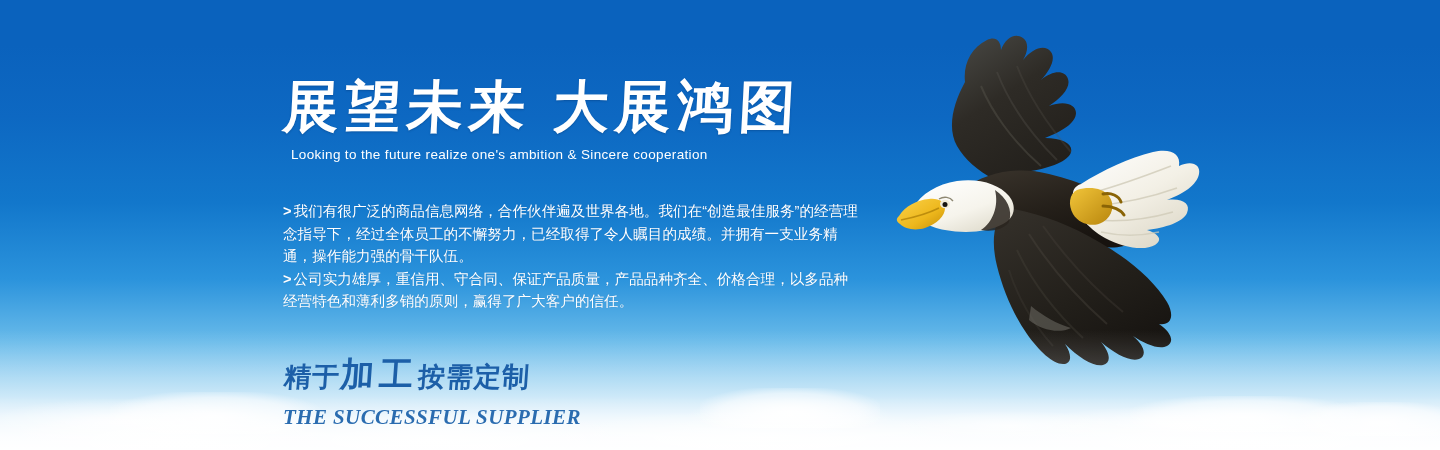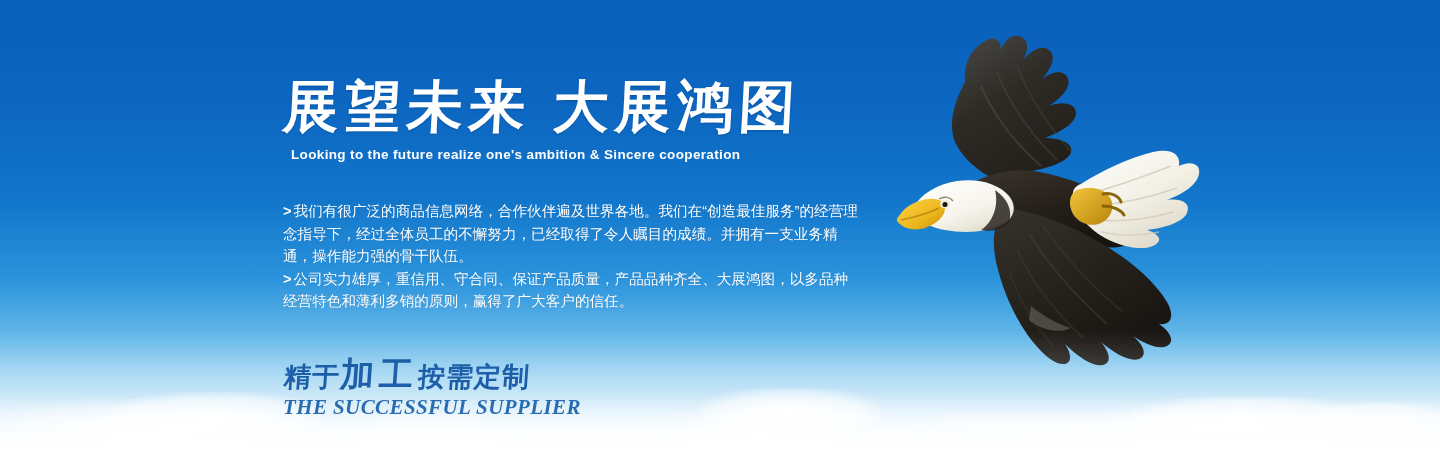--- a/index.html
+++ b/index.html
@@ -77,21 +77,21 @@
     transform: skewX(-3deg);
   }
   .headline .gap { display: inline-block; width: 22px; }
 
   .subhead {
     position: absolute;
     left: 8px;
     top: 147px;
     color: #ffffff;
     font-size: 13.5px;
-    font-weight: 700;
+    font-weight: 400;
     letter-spacing: 0.35px;
     white-space: nowrap;
   }
 
   .body-copy {
     position: absolute;
     left: 0;
     top: 200px;
     width: 576px;
     color: #ffffff;
@@ -124,21 +124,21 @@
     white-space: nowrap;
     transform: skewX(-4deg);
     transform-origin: left bottom;
   }
   .tagline-cn .big {
     font-size: 34px;
     letter-spacing: 5px;
     font-weight: 700;
   }
   .tagline-en {
-    margin-top: 1px;
+    margin-top: 11px;
     color: #2a6cb0;
     font-size: 21px;
     line-height: 25px;
     font-weight: 700;
     font-style: italic;
     letter-spacing: 0.4px;
     white-space: nowrap;
     font-family: "Liberation Serif", "DejaVu Serif", serif;
   }
 
@@ -311,21 +311,21 @@
       <span>展望未来</span><span class="gap"></span><span>大展鸿图</span>
     </div>
 
     <div class="subhead">Looking to the future realize one's ambition &amp; Sincere cooperation</div>
 
     <div class="body-copy">
       <p>
         <span class="marker">&gt;</span><span>我们有很广泛的商品信息网络，合作伙伴遍及世界各地。我们在“创造最佳服务”的经营理念指导下，经过全体员工的不懈努力，已经取得了令人瞩目的成绩。并拥有一支业务精通，操作能力强的骨干队伍。</span>
       </p>
       <p>
-        <span class="marker">&gt;</span><span>公司实力雄厚，重信用、守合同、保证产品质量，产品品种齐全、大展鸿图，以多品种经营特色和薄利多销的原则，赢得了广大客户的信任。</span>
+        <span class="marker">&gt;</span><span>公司实力雄厚，重信用、守合同、保证产品质量，产品品种齐全、价格合理，以多品种经营特色和薄利多销的原则，赢得了广大客户的信任。</span>
       </p>
     </div>
   </div>
 
   <div class="tagline">
     <div class="tagline-cn">
       <span>精于</span><span class="big">加工</span><span>按需定制</span>
     </div>
     <div class="tagline-en">THE SUCCESSFUL SUPPLIER</div>
   </div>

